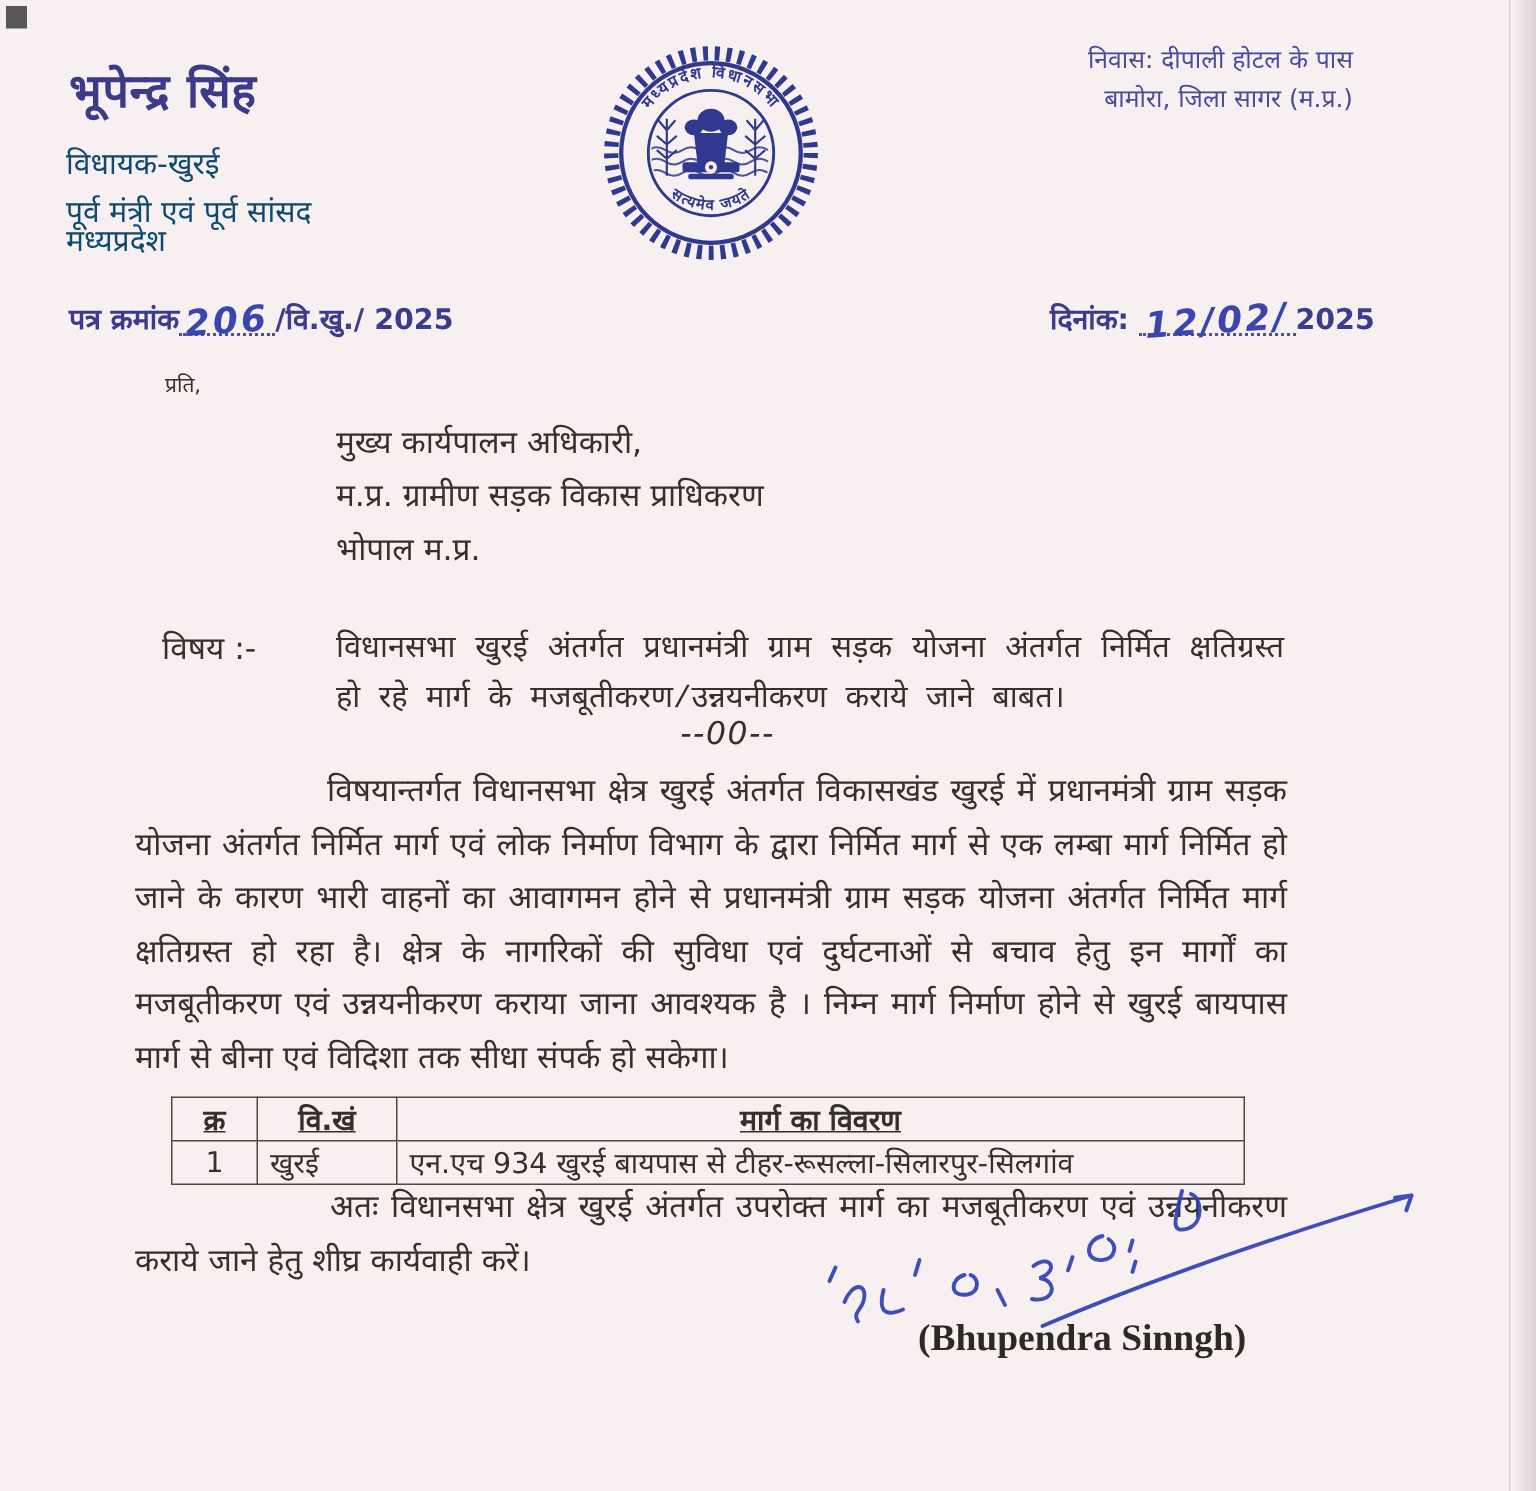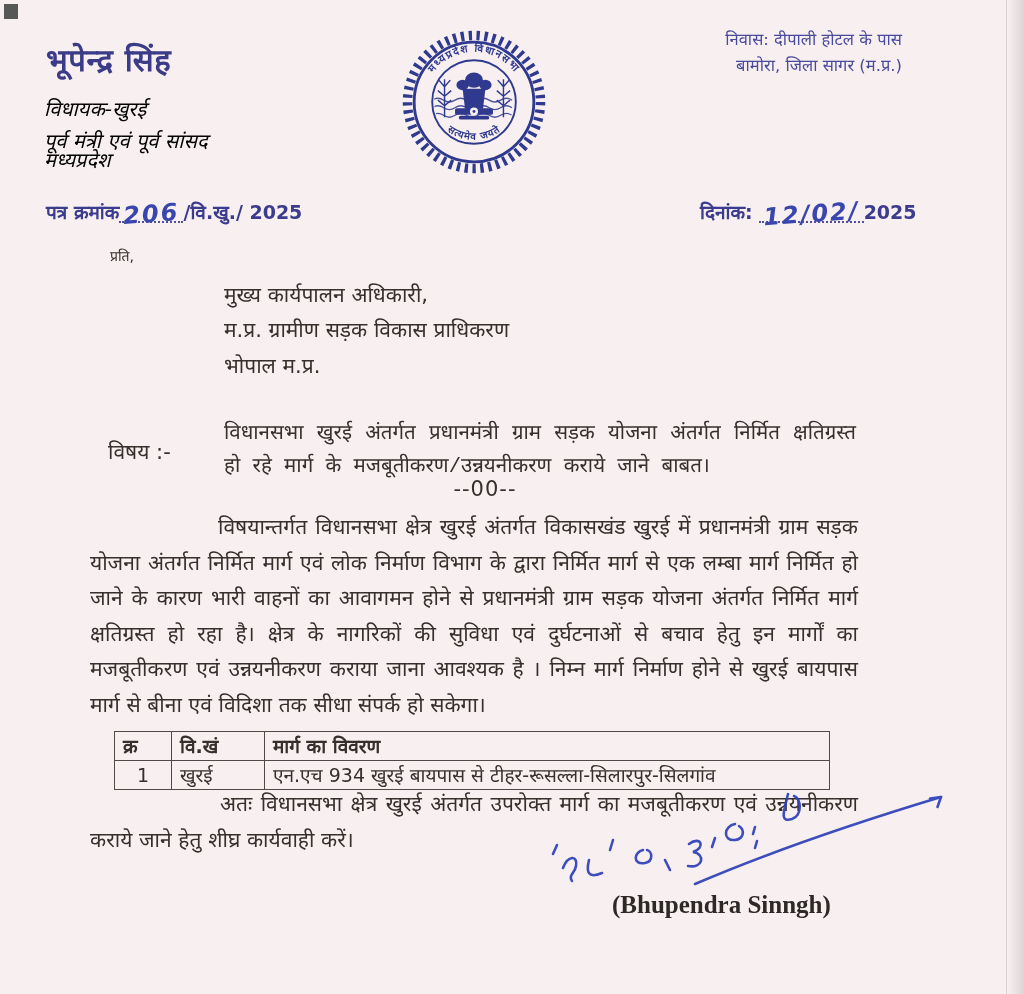--- a/index.html
+++ b/index.html
@@ -5,56 +5,56 @@
   html,body{margin:0;padding:0;}
   body{
     width:1024px;height:994px;position:relative;overflow:hidden;
     background:#f8eff0;
     font-family:"DejaVu Sans","Liberation Sans",sans-serif;
     color:#35302c;
   }
   .abs{position:absolute;}
   
   .lh-name{left:46px;top:38px;font-size:31px;font-weight:700;color:#3b3b88;letter-spacing:.5px;}
-  .lh-sub{left:44px;color:#000000;font-size:20px;font-style:italic;}
+  .lh-sub{left:44px;color:#0c4a6e;font-size:20px;}
   .lh-sub1{top:95px;}
   .lh-sub2{top:127px;}
   .lh-sub3{top:146px;}
   .contact{left:560px;top:27px;width:342px;text-align:right;color:#4a4a9c;
            font-size:16.5px;line-height:25.6px;}
   .emblem{left:398px;top:26px;}
   
   .refline{top:199px;font-size:19px;font-weight:600;color:#3c3c8e;}
   .ref-left{left:46px;}
   .ref-right{left:700px;}
   .dots{display:inline-block;border-bottom:2.5px dotted #4f4f9e;padding:0 4px;line-height:18px;}
   .hand{display:inline-block;color:#3946ad;font-size:24px;font-weight:600;font-style:italic;
         letter-spacing:2px;transform:rotate(-4deg) translateY(3px);}
   
   .salutation{left:110px;top:246px;font-size:14px;}
   .rcpt{left:224px;font-size:21px;}
   .rcpt0{top:280px;} .rcpt1{top:315px;} .rcpt2{top:351px;}
-  .subj-label{left:108px;top:417px;font-size:21px;margin-top:20px;}
+  .subj-label{left:108px;top:417px;font-size:21px;}
   .subj-text{left:224px;top:417px;width:632px;font-size:20.5px;line-height:33px;text-align:justify;font-family:Liberation Mono, monospace;}
-  .divider{left:430px;top:477px;width:110px;text-align:center;font-size:21px;letter-spacing:1px;}
+  .divider{left:430px;top:477px;width:110px;text-align:center;font-size:21px;letter-spacing:1px;font-style:italic;}
   
   .body-par{left:90px;top:510px;width:768px;font-size:21px;line-height:35.6px;
             text-align:justify;text-indent:128px;}
   .closing{left:90px;top:786px;width:768px;font-size:21px;line-height:36px;
            text-align:justify;text-indent:130px;z-index:1;}
   
   .roads{left:114px;top:731px;width:716px;border-collapse:collapse;font-size:19px;color:#35302c;}
   .roads th,.roads td{border:1.6px solid #4e4a46;padding:1px 8px;height:26px;}
-  .roads th{font-weight:600;text-align:left;}
+  .roads th{font-weight:600;text-align:center;text-decoration:underline;}
   .roads td.c{text-align:center;width:40px;}
   .roads td.v{width:76px;}
   
   .sig{left:545px;top:780px;z-index:5;}
   .signer{left:612px;top:879px;width:320px;font-family:"Liberation Serif","DejaVu Serif",serif;
-          font-weight:700;font-size:25px;color:#2c2927;margin-top:12px;}
+          font-weight:700;font-size:25px;color:#2c2927;}
   
   .corner-mark{left:4px;top:4px;width:14px;height:15px;background:#3c3c3c;opacity:.85;}
   .edge-strip{right:0;top:0;width:16px;height:994px;
               background:linear-gradient(to right,rgba(185,180,180,0),rgba(186,182,182,.45));}
   .fold-line{right:17px;top:0;width:1px;height:994px;background:rgba(160,156,158,.35);}
 </style>
 </head>
 <body>
 
 <div class="abs corner-mark"></div>

